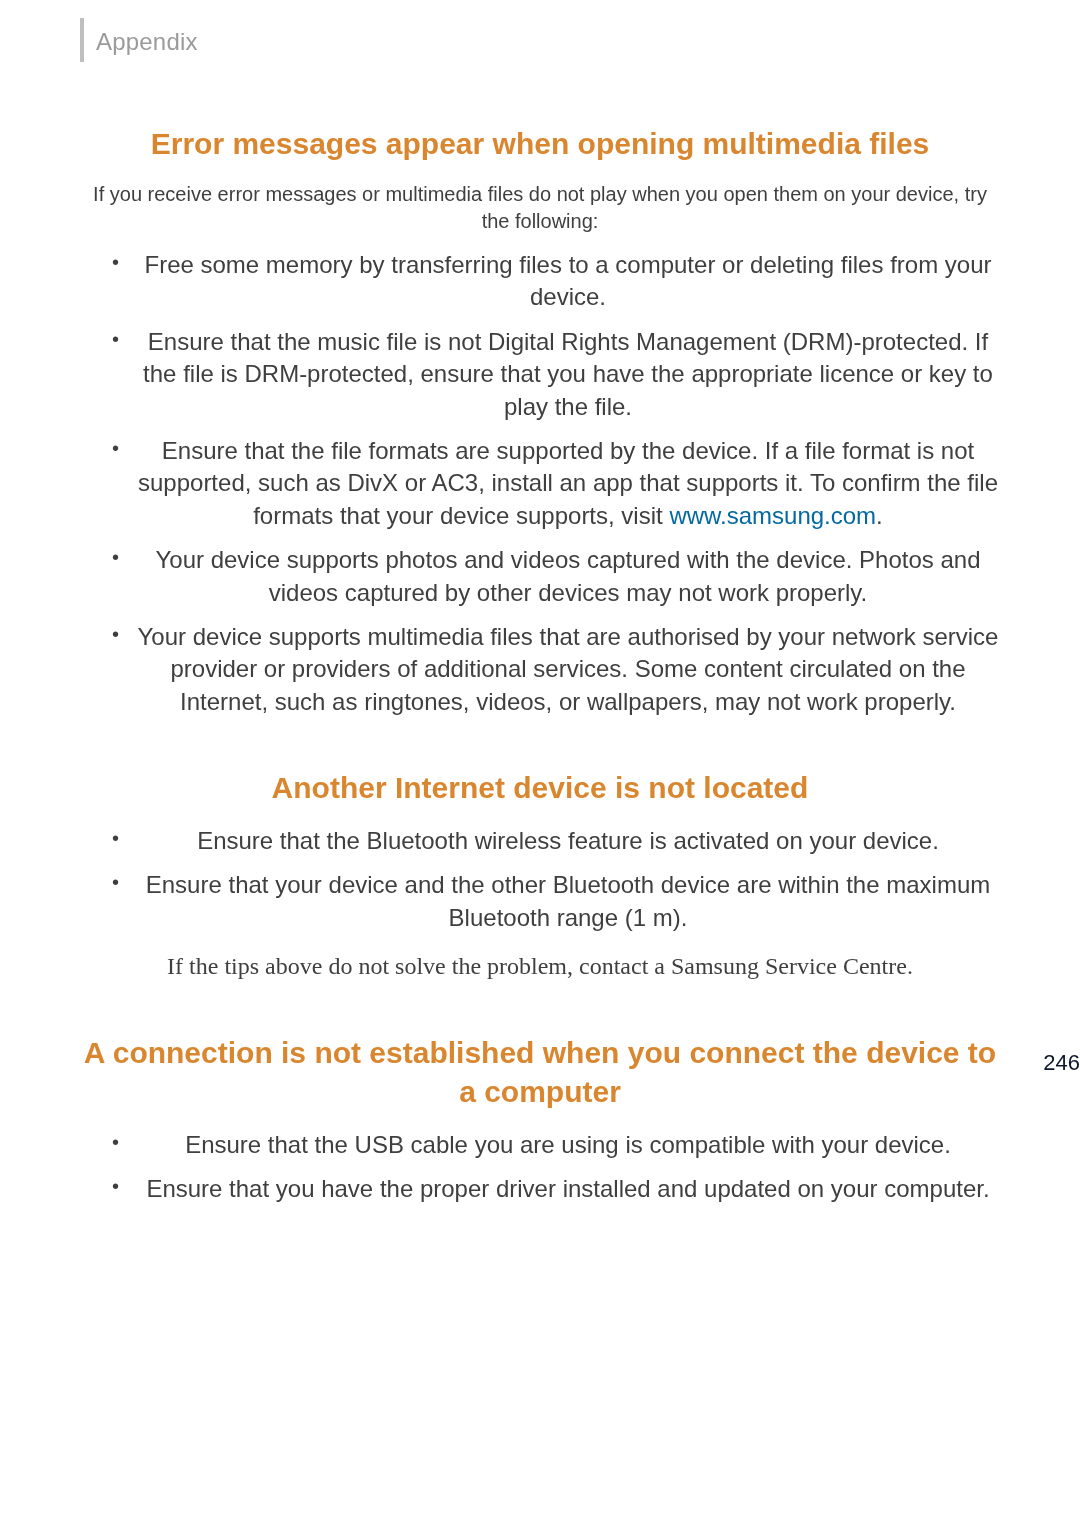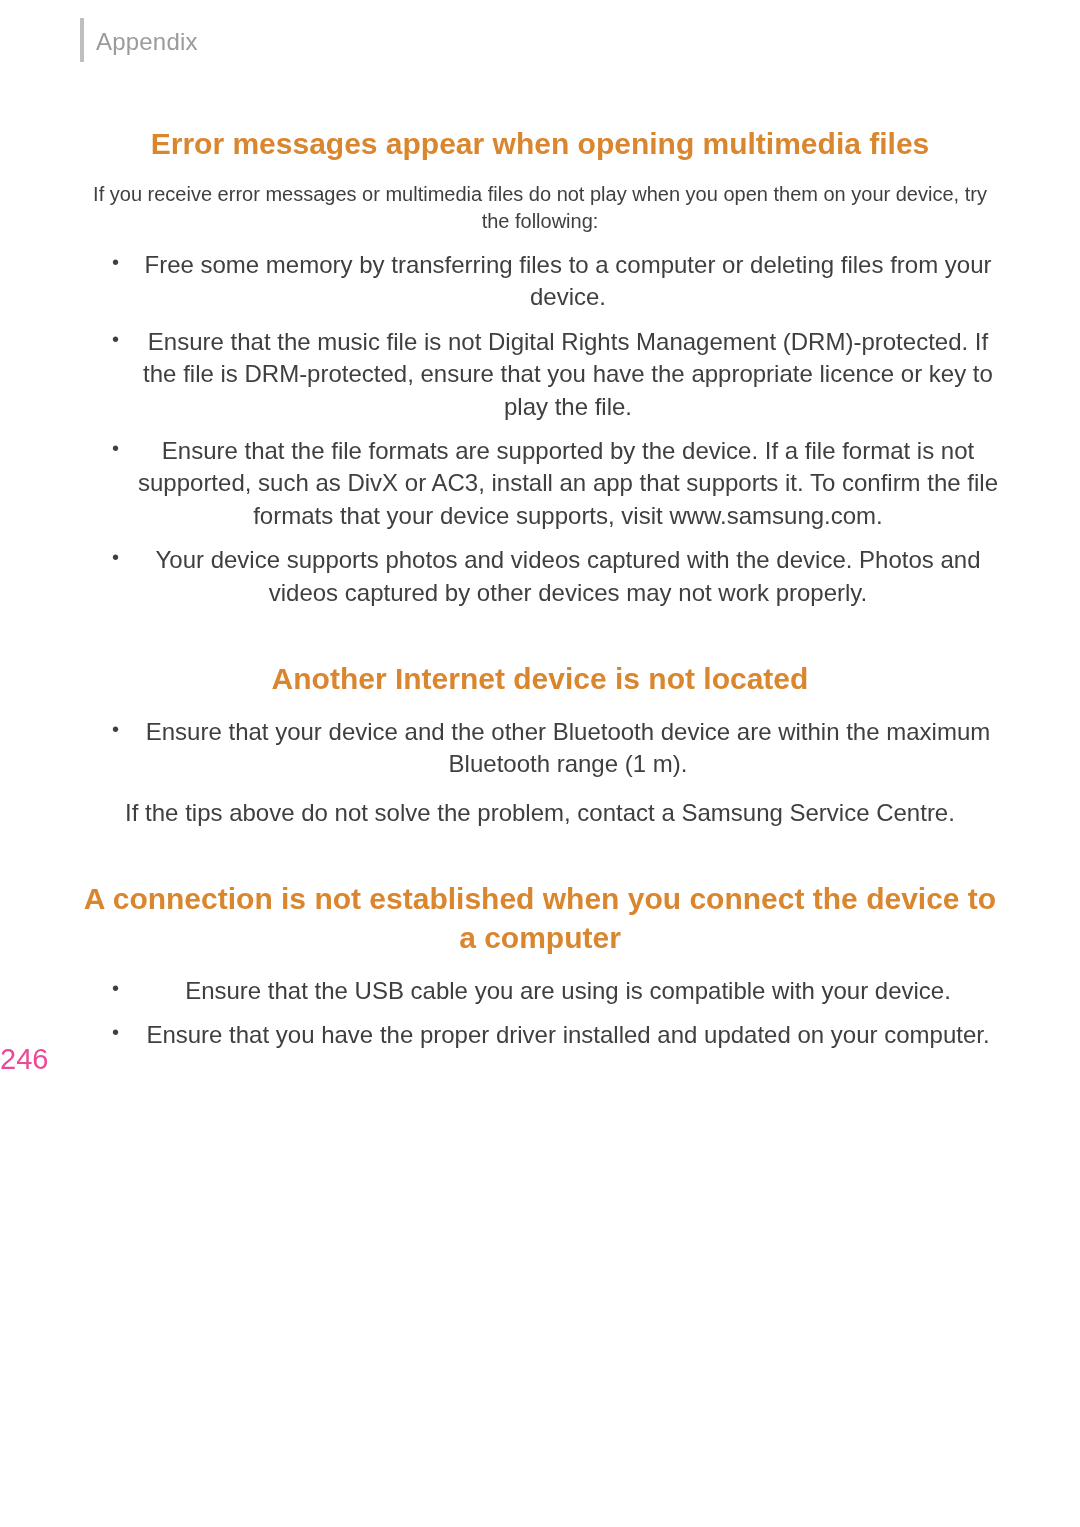--- a/index.html
+++ b/index.html
@@ -3,27 +3,27 @@
 <meta charset="utf-8">
 <style>
   * { margin: 0; padding: 0; box-sizing: border-box; }
   html, body { width: 1080px; height: 1527px; background: #ffffff; font-family: "Segoe UI", "Helvetica Neue", Arial, sans-serif; color: #4a4a4a; }
   .page { width: 1080px; height: 1116px; padding: 28px 80px 0 80px; position: relative; }
   .header { display: flex; align-items: flex-start; margin-bottom: 62px; }
   .header-bar { display: inline-block; width: 4px; height: 44px; background: #bfbfbf; margin-right: 12px; margin-top: -10px; }
   .header-text { font-size: 24px; color: #9b9b9b; font-weight: 400; letter-spacing: 0.2px; }
   .section-heading { font-size: 30px; color: #d9862f; font-weight: 700; margin-bottom: 18px; line-height: 1.3; }
   .intro { font-size: 20px; color: #3f3f3f; line-height: 1.35; margin-bottom: 14px; }
-  .closing { font-size: 24px; color: #3f3f3f; line-height: 1.35; margin-top: 16px; }
+  .closing { font-size: 24px; color: #3f3f3f; line-height: 1.35; margin-top: 16px; font-family: Liberation Serif, serif; }
   ul.bullets { list-style: none; padding-left: 32px; margin-bottom: 10px; }
   ul.bullets li { position: relative; font-size: 24px; color: #3f3f3f; line-height: 1.35; padding-left: 24px; margin-bottom: 12px; }
   ul.bullets li::before { content: "•"; position: absolute; left: 0; top: 0; font-size: 20px; color: #3f3f3f; }
-  .link { color: #404040; }
+  .link { color: #0369a1; }
   .section { margin-bottom: 50px; text-align: center; }
-  .page-number { position: absolute; bottom: 40px; left: 0; width: 100%; text-align: left; font-size: 29px; color: #ec4899; }
+  .page-number { position: absolute; bottom: 40px; left: 0; width: 100%; text-align: right; font-size: 22px; color: #0f172a; }
 </style>
 </head>
 <body>
 
 <div class="page">
 
   <div class="header">
     <span class="header-bar"></span>
     <span class="header-text">Appendix</span>
   </div>
@@ -31,26 +31,28 @@
   <div class="section">
     <h2 class="section-heading">Error messages appear when opening multimedia files</h2>
     <p class="intro">If you receive error messages or multimedia files do not play when you open them on your device, try the following:</p>
     <ul class="bullets">
       <li>Free some memory by transferring files to a computer or deleting files from your device.</li>
       <li>Ensure that the music file is not Digital Rights Management (DRM)-protected. If the file is DRM-protected, ensure that you have the appropriate licence or key to play the file.</li>
       <li>
         <span>Ensure that the file formats are supported by the device. If a file format is not supported, such as DivX or AC3, install an app that supports it. To confirm the file formats that your device supports, visit </span><span class="link">www.samsung.com</span><span>.</span>
       </li>
       <li>Your device supports photos and videos captured with the device. Photos and videos captured by other devices may not work properly.</li>
+      <li>Your device supports multimedia files that are authorised by your network service provider or providers of additional services. Some content circulated on the Internet, such as ringtones, videos, or wallpapers, may not work properly.</li>
     </ul>
   </div>
 
   <div class="section">
     <h2 class="section-heading">Another Internet device is not located</h2>
     <ul class="bullets">
+      <li>Ensure that the Bluetooth wireless feature is activated on your device.</li>
       <li>Ensure that your device and the other Bluetooth device are within the maximum Bluetooth range (1 m).</li>
     </ul>
     <p class="closing">If the tips above do not solve the problem, contact a Samsung Service Centre.</p>
   </div>
 
   <div class="section">
     <h2 class="section-heading">A connection is not established when you connect the device to a computer</h2>
     <ul class="bullets">
       <li>Ensure that the USB cable you are using is compatible with your device.</li>
       <li>Ensure that you have the proper driver installed and updated on your computer.</li>

